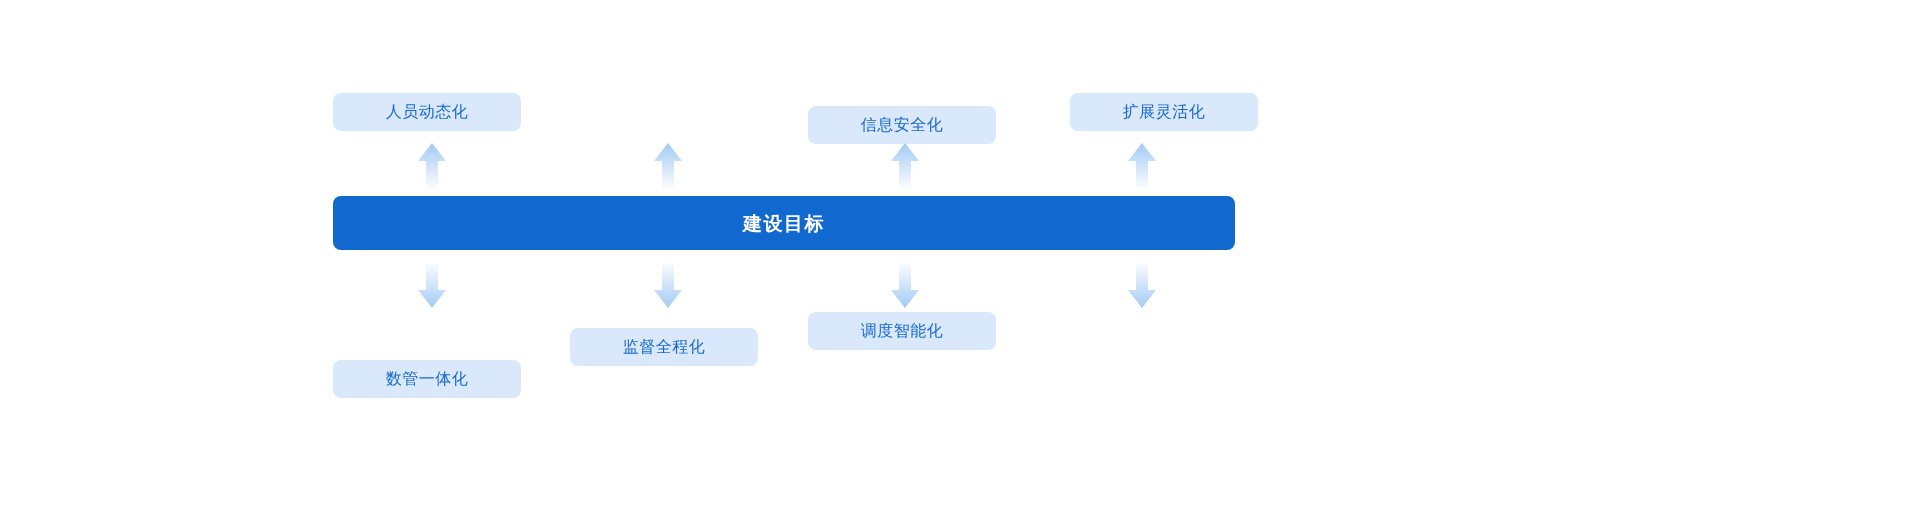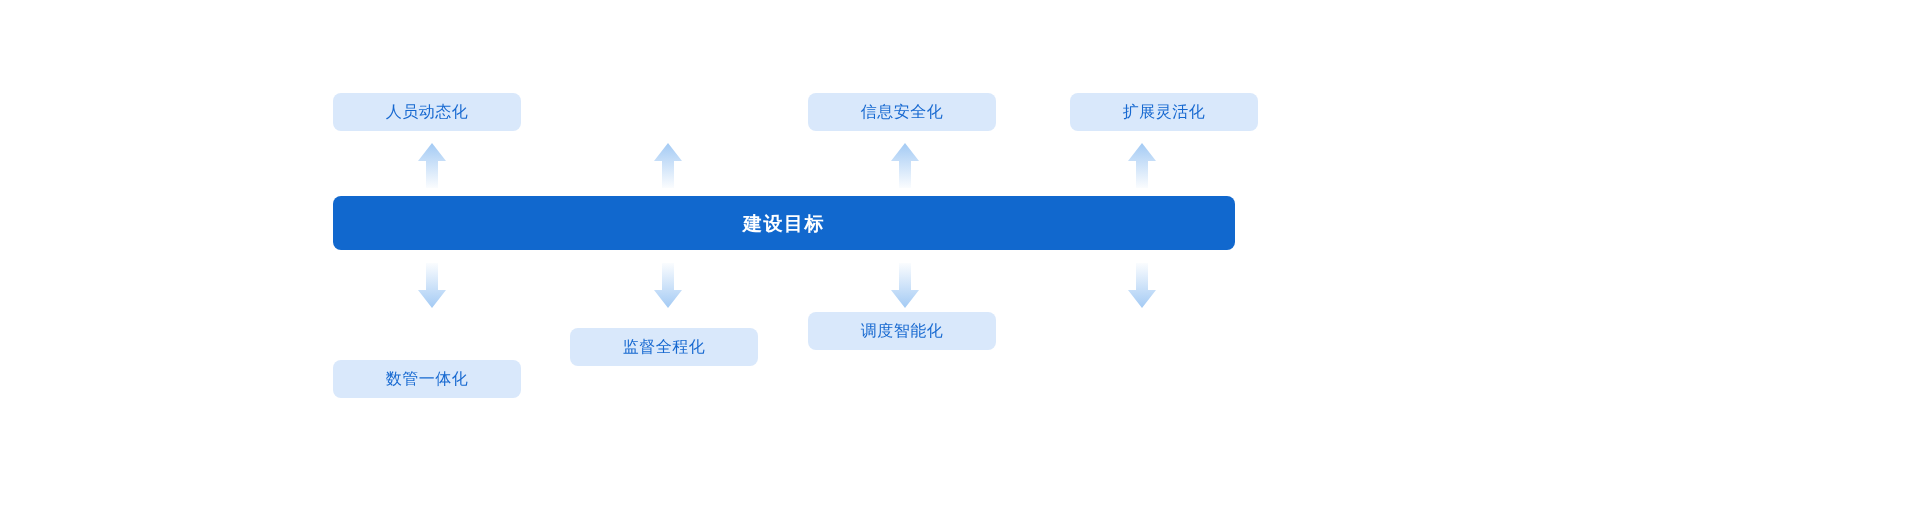--- a/index.html
+++ b/index.html
@@ -80,21 +80,21 @@
 </head>
 <body>
 
 <div id="diagram">
 
   <div class="node-box" style="left:333px; top:93px;">
     <span class="node-label">人员动态化</span>
   </div>
 
 
-  <div class="node-box" style="left:808px; top:93px;border-radius:8px;">
+  <div class="node-box" style="left:808px; top:106px;border-radius:8px;">
     <span class="node-label">信息安全化</span>
   </div>
 
   <div class="node-box" style="left:1046px; top:93px;margin-left:24px;">
     <span class="node-label">扩展灵活化</span>
   </div>
 
   <div class="arrow" style="left:415px; top:141px;">
     <svg viewBox="0 0 34 48" xmlns="http://www.w3.org/2000/svg">
       <defs>

